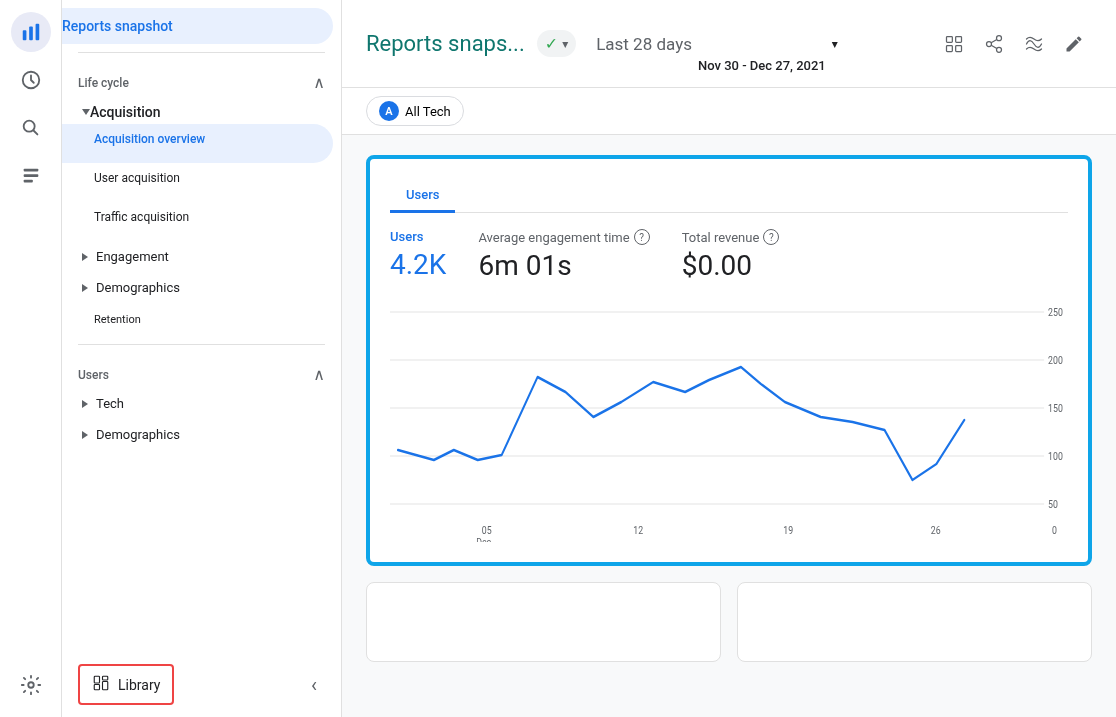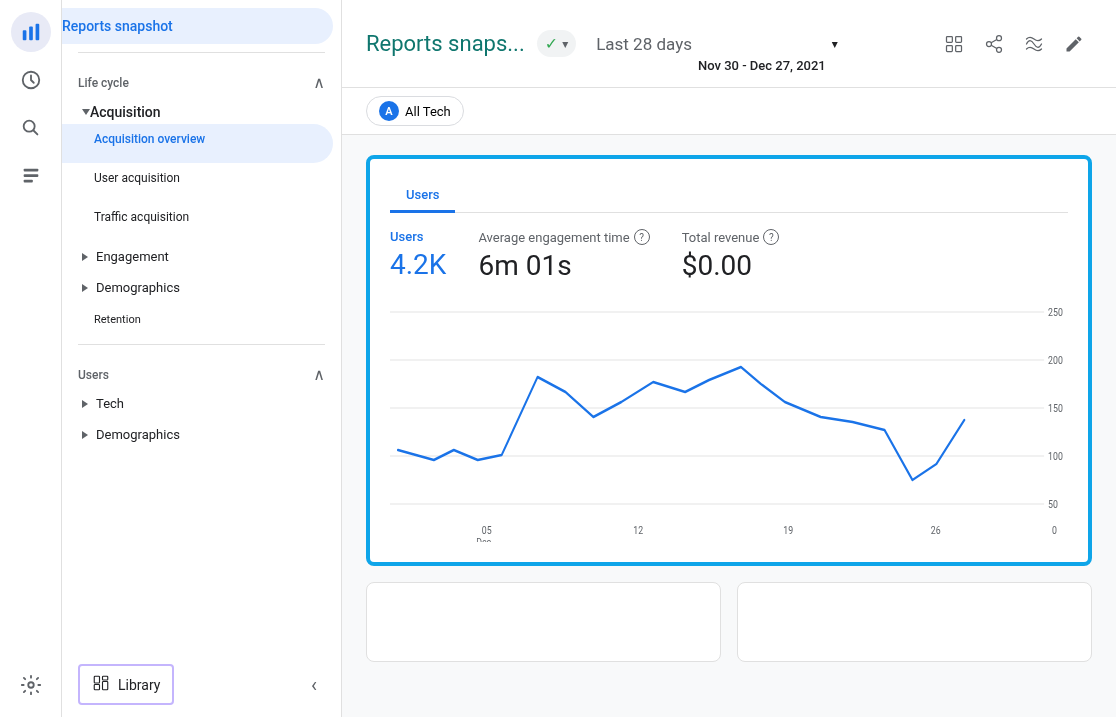--- a/index.html
+++ b/index.html
@@ -117,21 +117,21 @@
       padding: 12px 16px;
       display: flex;
       align-items: center;
       gap: 8px;
     }
     .library-btn {
       display: flex;
       align-items: center;
       gap: 8px;
       padding: 8px 12px;
-      border: 2px solid #c4b5fd;
+      border: 2px solid #ef4444;
       border-radius: 4px;
       cursor: pointer;
       font-size: 14px;
       color: #202124;
       background: #fff;
     }
 
     .collapse-btn {
       margin-left: auto;
       cursor: pointer;

